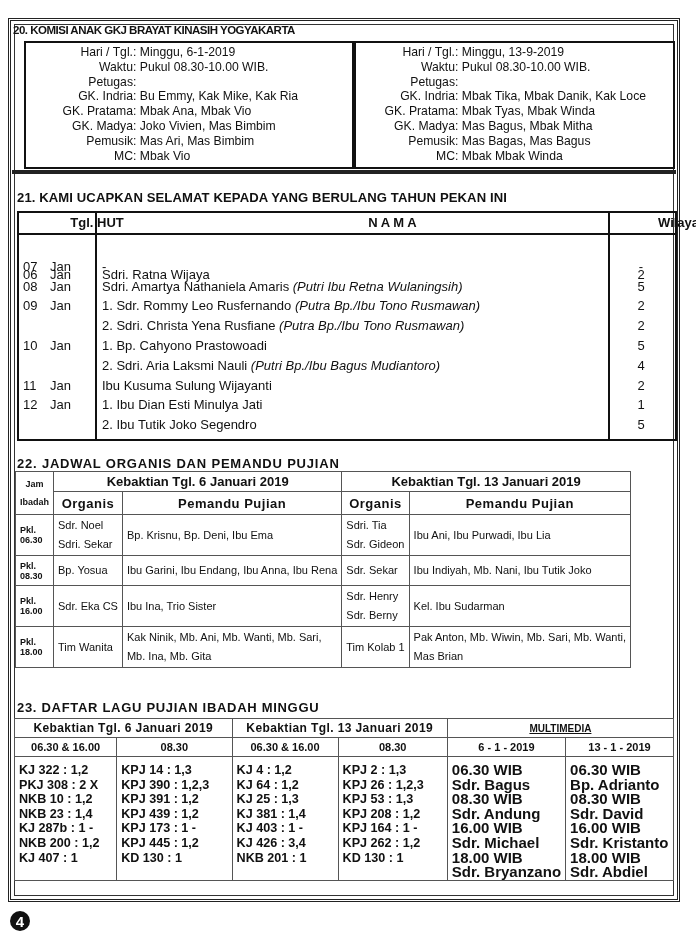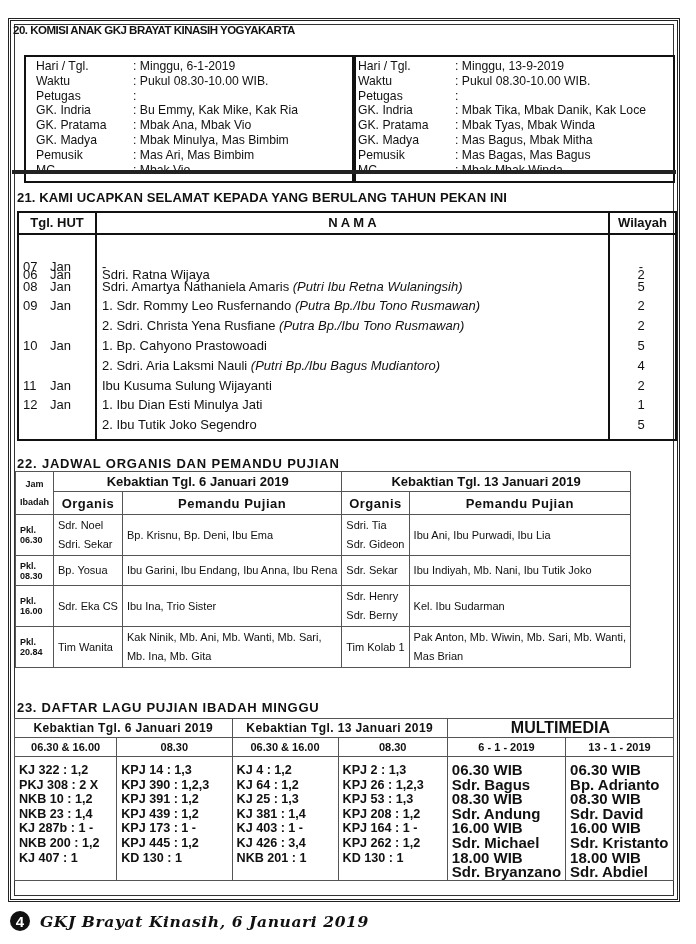--- a/index.html
+++ b/index.html
@@ -9,37 +9,37 @@
   
   .frame { position: absolute; left: 8px; top: 18px; width: 672px; height: 884px;
            border: 3px double #222; box-sizing: border-box; }
   .frame-inner { position: absolute; left: 3px; top: 3px; right: 3px; bottom: 3px;
                  border: 1px solid #333; }
 
   
   .s20 { position: absolute; left: 12px; top: 22px; width: 664px; height: 148px; }
   .s20-title { position: absolute; left: 1px; top: 2px; font-size: 11.5px; font-weight: bold;
                letter-spacing: -0.5px; text-align: right; }
-  .card { position: absolute; top: 33px; border: 2px solid #111; box-sizing: border-box;
-          padding: 2px 0 0 10px; height: 128px; }
+  .card { position: absolute; top: 19px; border: 2px solid #111; box-sizing: border-box;
+          padding: 2px 0 0 10px; height: 128px; text-align: right; }
   .card.left { left: 12px; width: 332px; }
   .card.right { left: 340px; width: 323px; padding-left: 4px; }
   .card .row { display: flex; font-size: 12.2px; line-height: 14.8px; }
   .card .k { width: 97px; flex: none; }
   .card.right .k { width: 97px; }
   .sep-thick { position: absolute; left: 12px; top: 170px; width: 664px; height: 4px; background: #222; }
 
   
   .s21-title { position: absolute; left: 17px; top: 190px; font-size: 13.5px; font-weight: bold;
                letter-spacing: 0.1px; font-family: "Liberation Sans", sans-serif; transform: scaleX(0.97); transform-origin: left; }
   .hut { position: absolute; left: 17px; top: 211px; width: 660px; height: 230px;
          border: 2px solid #111; box-sizing: border-box; }
   .hut-col { position: absolute; top: 0; bottom: 0; border-right: 2px solid #111; }
   .hut-hdr { position: absolute; top: 0; left: 0; right: 0; height: 20px; border-bottom: 2px solid #111; }
-  .hut-h { position: absolute; top: 2px; font-size: 13px; font-weight: bold; text-align: center; }
+  .hut-h { position: absolute; top: 2px; font-size: 13px; font-weight: bold; text-align: center; padding-left: 40px; }
   .hut-row { position: absolute; left: 0; right: 0; height: 19.8px; font-size: 13px; }
   .hut-row .d { position: absolute; left: 4px; top: 2px; }
   .hut-row .m { position: absolute; left: 31px; top: 2px; }
   .hut-row .n { position: absolute; left: 83px; top: 2px; white-space: nowrap; }
   .hut-row .n i { font-style: italic; }
   .hut-row .w { position: absolute; left: 592px; width: 60px; top: 2px; text-align: center; }
 
   
   .s22-title { position: absolute; left: 17px; top: 456px; font-size: 13px; font-weight: bold; letter-spacing: 0.8px; }
   table.org { position: absolute; left: 15px; top: 471px; border-collapse: collapse; width: 610px; }
@@ -54,21 +54,21 @@
   table.org tr.r1 td { height: 40px; }
   table.org tr.r2 td { height: 29px; }
   table.org tr.r3 td { height: 40px; }
   table.org tr.r4 td { height: 40px; }
 
   
   .s23-title { position: absolute; left: 17px; top: 700px; font-size: 13px; font-weight: bold; letter-spacing: 0.7px; }
   table.lagu { position: absolute; left: 14px; top: 718px; border-collapse: collapse; width: 660px; }
   table.lagu td, table.lagu th { border: 1px solid #555; padding: 0 4px; }
   table.lagu th { font-size: 12px; font-weight: bold; text-align: center; height: 18px; letter-spacing: 0.4px; }
-  table.lagu th.mm { font-size: 16px; letter-spacing: 0; }
+  table.lagu th.mm { font-size: 10px; letter-spacing: 0; text-decoration: underline; }
   table.lagu th.sm { font-size: 11px; letter-spacing: 0; margin-left: 12px; }
   table.lagu td { vertical-align: top; font-size: 12.6px; font-weight: bold; line-height: 14.6px;
                   padding-top: 6px; height: 118px; box-sizing: border-box; }
   table.lagu td.mmc { font-size: 15px; line-height: 14.6px; margin-left: 44px; }
   .line { display: block; white-space: nowrap; }
 
   
   .foot { position: absolute; left: 10px; top: 909px; height: 24px; display: flex; align-items: center; }
   .page-badge { width: 20px; height: 20px; border-radius: 50%; background: #111; color: #fff;
                 font-weight: bold; font-size: 15px; display: flex; align-items: center; justify-content: center; }
@@ -100,21 +100,21 @@
       <div class="row">
         <span class="k">GK. Indria</span>
         <span class="v">: Bu Emmy, Kak Mike, Kak Ria</span>
       </div>
       <div class="row">
         <span class="k">GK. Pratama</span>
         <span class="v">: Mbak Ana, Mbak Vio</span>
       </div>
       <div class="row">
         <span class="k">GK. Madya</span>
-        <span class="v">: Mbak Minulya, Mas Bimbim</span>
+        <span class="v">: Joko Vivien, Mas Bimbim</span>
       </div>
       <div class="row">
         <span class="k">Pemusik</span>
         <span class="v">: Mas Ari, Mas Bimbim</span>
       </div>
       <div class="row">
         <span class="k">MC</span>
         <span class="v">: Mbak Vio</span>
       </div>
     </div>
@@ -296,21 +296,21 @@
         </td>
         <td class="two">
           <span class="line">Sdr. Henry</span>
           <span class="line">Sdr. Berny</span>
         </td>
         <td class="two">
           <span class="line">Kel. Ibu Sudarman</span>
         </td>
       </tr>
       <tr class="r4">
-        <td class="pkl">Pkl. 20.84</td>
+        <td class="pkl">Pkl. 18.00</td>
         <td class="two">
           <span class="line">Tim Wanita</span>
         </td>
         <td class="two">
           <span class="line">Kak Ninik, Mb. Ani, Mb. Wanti, Mb. Sari,</span>
           <span class="line">Mb. Ina, Mb. Gita</span>
         </td>
         <td class="two">
           <span class="line">Tim Kolab 1</span>
         </td>
@@ -402,14 +402,13 @@
           <span class="line">Sdr. Kristanto</span>
           <span class="line">18.00 WIB</span>
           <span class="line">Sdr. Abdiel</span>
         </td>
       </tr>
 </tbody>
   </table>
 
 <div class="foot">
   <div class="page-badge">4</div>
-  <div class="foot-text">GKJ Brayat Kinasih, 6 Januari 2019</div>
 </div>
 
 </body></html>

